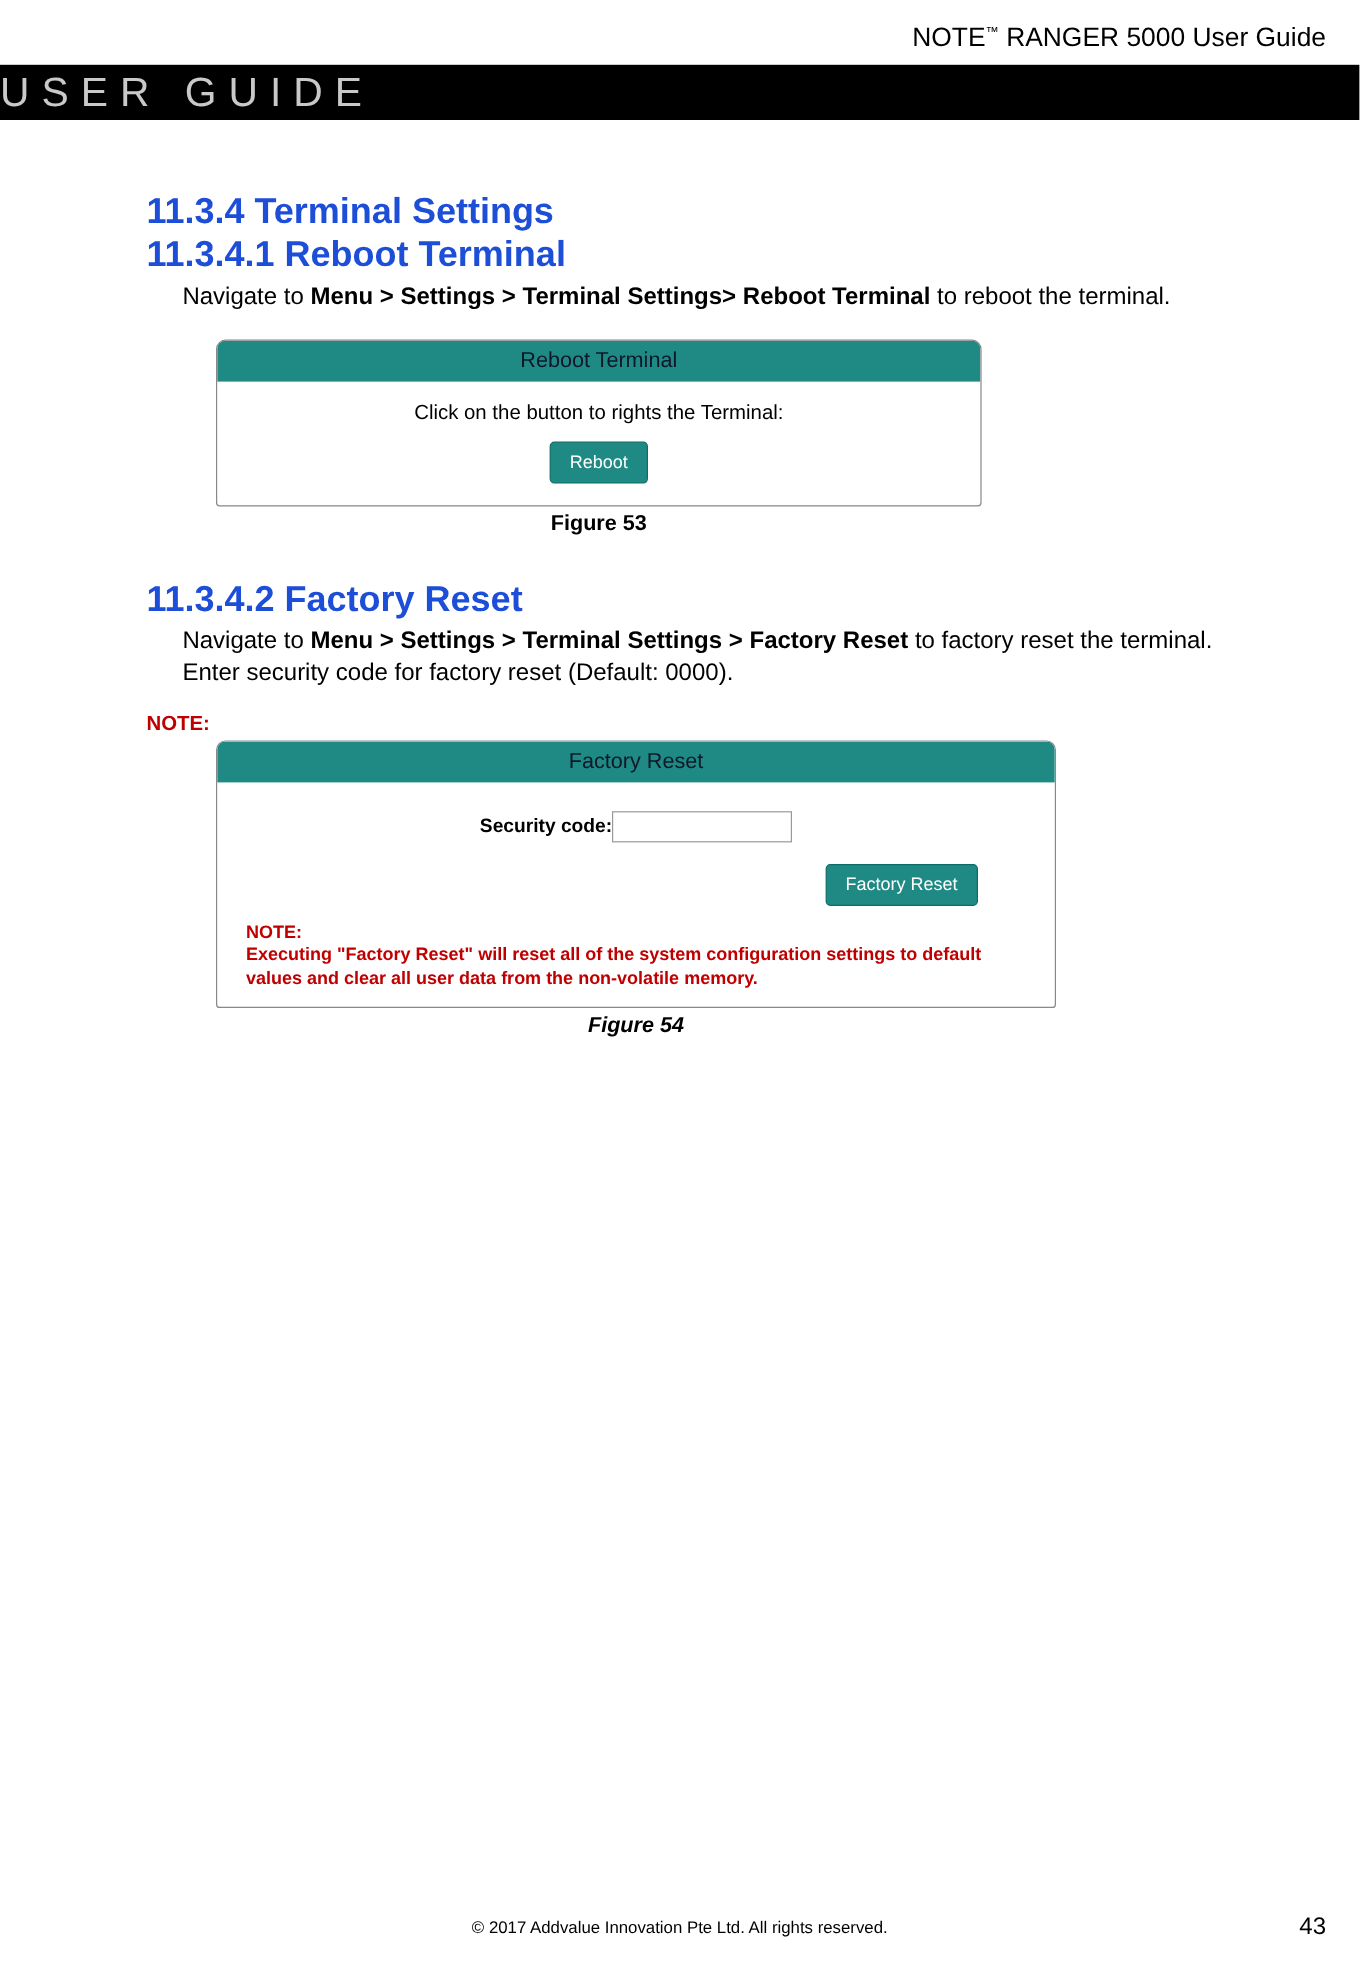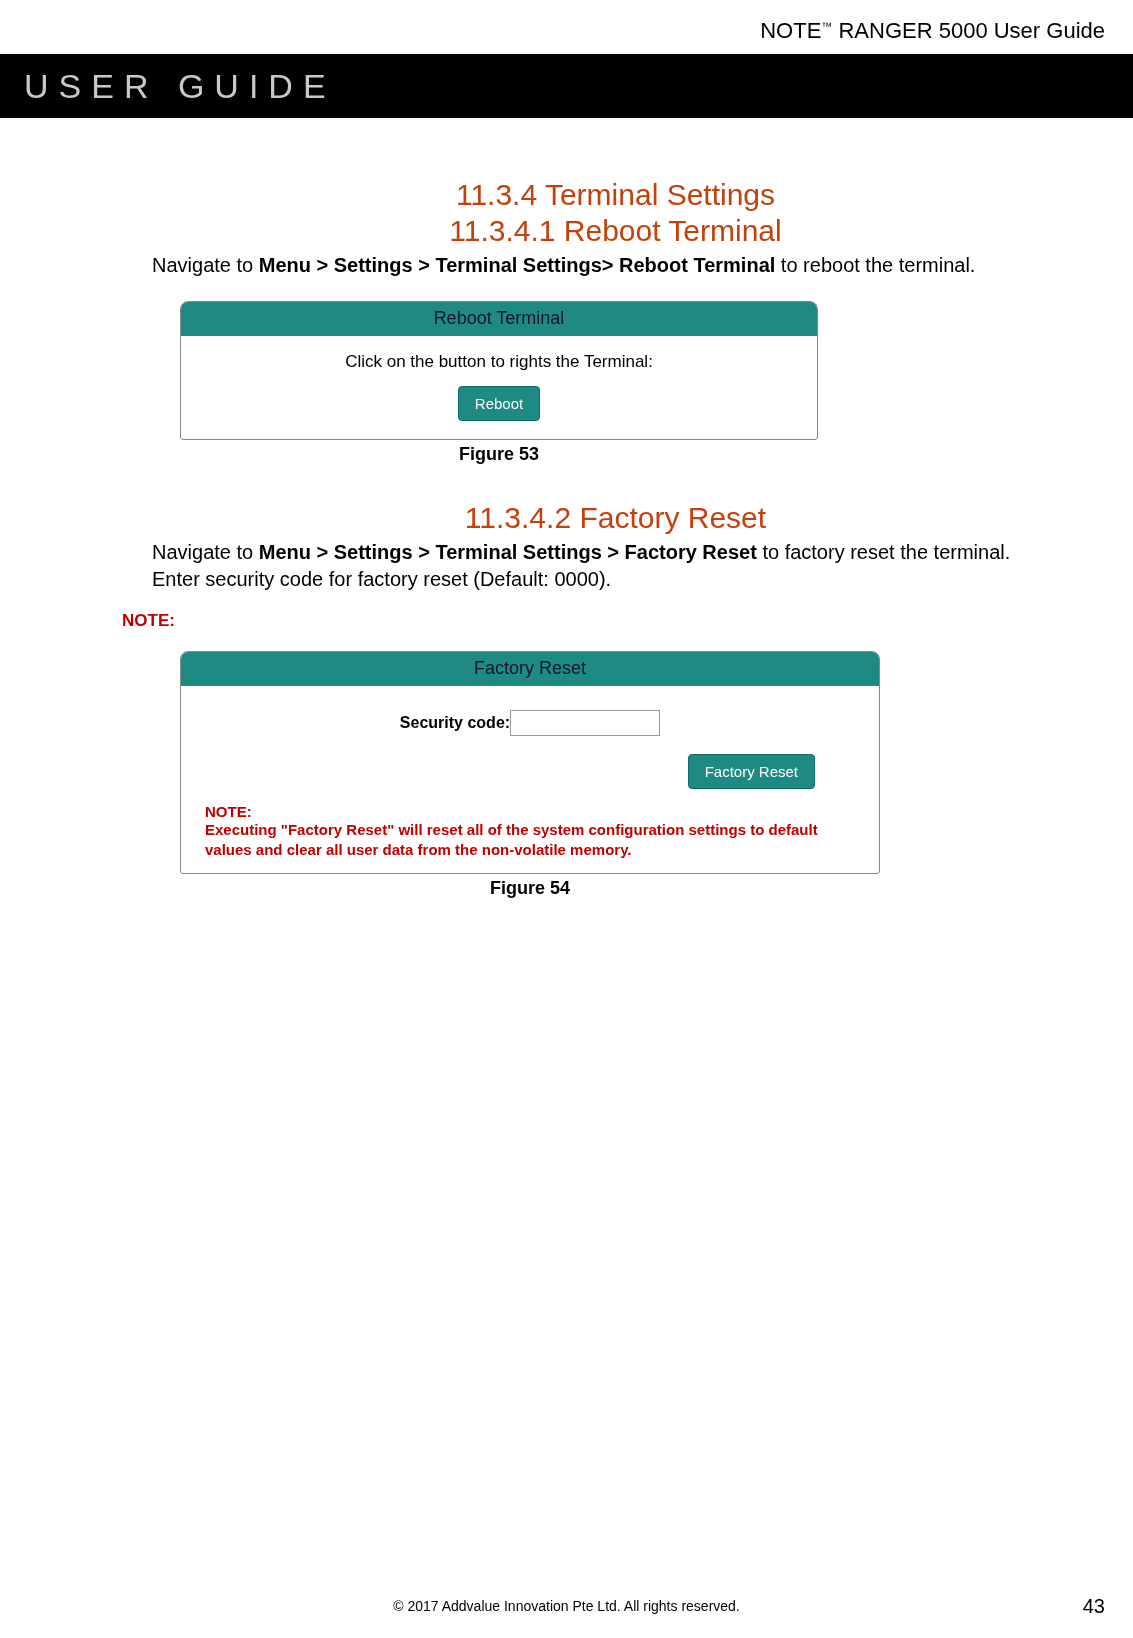--- a/index.html
+++ b/index.html
@@ -17,39 +17,37 @@
   }
   .doc-header {
     text-align: right;
     font-size: 22px;
     padding: 18px 28px 10px 0;
   }
   .doc-header sup { font-size: 11px; vertical-align: super; }
   .banner {
     background: #000;
     color: #bdbdbd;
-    height: 64px;
+    height: 46px;
     display: flex;
     align-items: center;
-    padding-left: 24px;
   }
   .banner-title {
     font-family: "Arial Narrow", Arial, sans-serif;
     font-size: 34px;
     letter-spacing: 10px;
     color: #c9c9c9;
     font-weight: 300;
   }
   .content {
     padding: 60px 24px 0 122px;
   }
   .h-blue {
-    color: #c2410c;
-    font-weight: normal;
-    text-align: center;
+    color: #1d4ed8;
+    font-weight: bold;
   }
   .h1 { font-size: 30px; margin-bottom: 2px; }
   .h2 { font-size: 30px; margin-bottom: 4px; }
   .body-text { font-size: 20px; line-height: 1.35; margin-left: 30px; }
   .bold { font-weight: bold; }
   .panel-wrap {
     margin: 22px 0 6px 58px;
   }
   .panel {
     border: 1px solid #888;
@@ -190,38 +188,38 @@
     <div class="spacer-30"></div>
 
     <div class="h-blue h2">11.3.4.2 Factory Reset</div>
     <div class="body-text">
       <span>Navigate to </span><span class="bold">Menu &gt; Settings &gt; Terminal Settings &gt; Factory Reset</span><span> to factory reset the terminal.</span>
     </div>
     <div class="body-text">Enter security code for factory reset (Default: 0000).</div>
 
     <div class="note-label">NOTE:</div>
 
-    <div class="panel-wrap" style="margin-top:20px;">
+    <div class="panel-wrap" style="margin-top:4px;">
       <div class="panel panel-lg">
         <div class="panel-header">Factory Reset</div>
         <div class="panel-body" style="padding-bottom:12px;">
           <div class="sec-row">
             <span class="sec-label">Security code:</span>
             <input type="text" class="sec-input" style="">
           </div>
           <div class="btn-row-right">
             <button class="btn-teal">Factory Reset</button>
           </div>
           <div class="panel-note-box">
             <div class="panel-note-title">NOTE:</div>
             <div class="panel-note-body">Executing "Factory Reset" will reset all of the system configuration settings to default values and clear all user data from the non-volatile memory.</div>
           </div>
         </div>
       </div>
-      <div class="caption" style="width:700px;">Figure 54</div>
+      <div class="caption" style="width:700px;font-style:italic;">Figure 54</div>
     </div>
 
   </div>
 
   <div class="footer">© 2017 Addvalue Innovation Pte Ltd. All rights reserved.</div>
   <div class="page-number">43</div>
 
 </div>
 
 </body></html>

